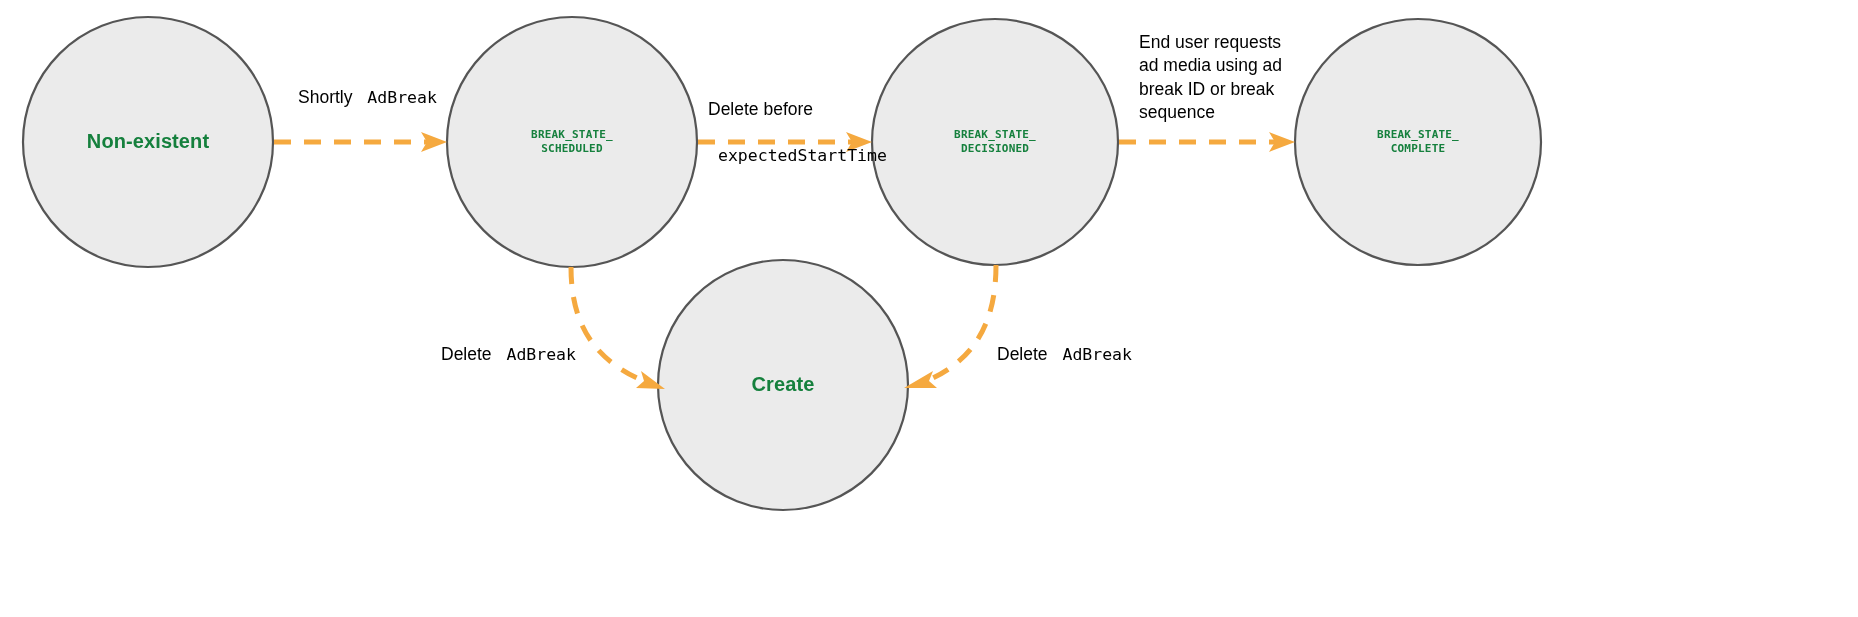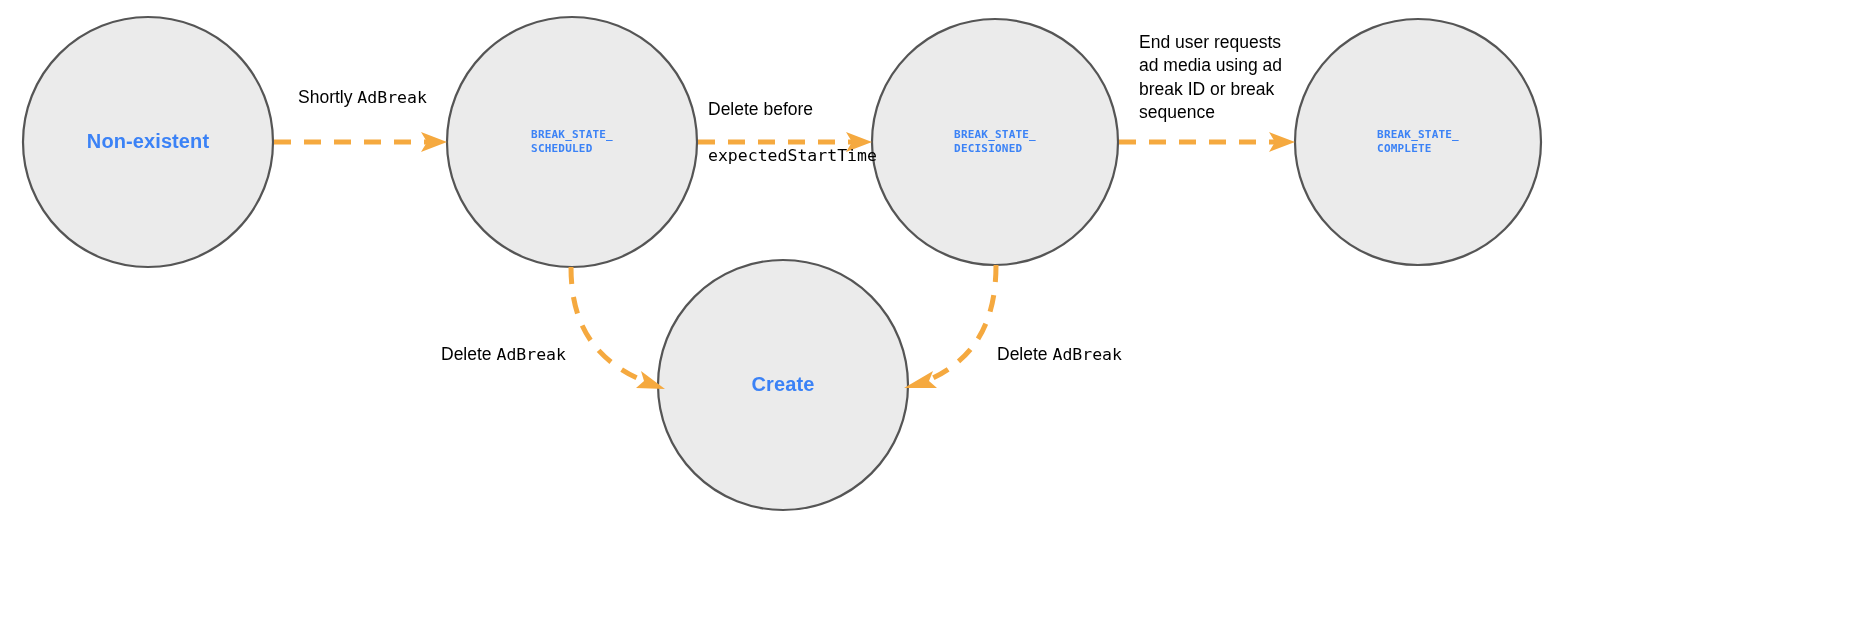--- a/index.html
+++ b/index.html
@@ -35,22 +35,22 @@
     stroke-linecap: butt;
   }
   .edge-arrowhead {
     fill: #f5a93f;
     stroke: none;
   }
   
   .node-label {
     position: absolute;
     transform: translate(-50%, -50%);
-    text-align: left;
-    color: #3b82f6;
+    text-align: center;
+    color: #15803d;
     white-space: pre-line;
     line-height: 1.28;
     pointer-events: none;
   }
   .node-label.sans {
     font-family: "Liberation Sans", sans-serif;
     font-weight: bold;
     font-size: 20px;
     letter-spacing: 0.1px;
   }
@@ -65,20 +65,21 @@
     color: #000000;
     font-size: 17.5px;
     line-height: 1.33;
   }
   .edge-label .sans-part {
     font-family: "Liberation Sans", sans-serif;
   }
   .edge-label .mono-part {
     font-family: "DejaVu Sans Mono", monospace;
     font-size: 16.5px;
+    margin-left: 10px;
   }
   .edge-label.multiline {
     font-family: "Liberation Sans", sans-serif;
     white-space: pre-line;
   }
   .el-create   { left: 298px; top: 86px; }
   .el-shortly  { left: 708px; top: 75px; white-space: pre-line; }
   .el-enduser  { left: 1139px; top: 31px; }
   .el-del-left { left: 441px; top: 343px; }
   .el-del-right{ left: 997px; top: 343px; }

